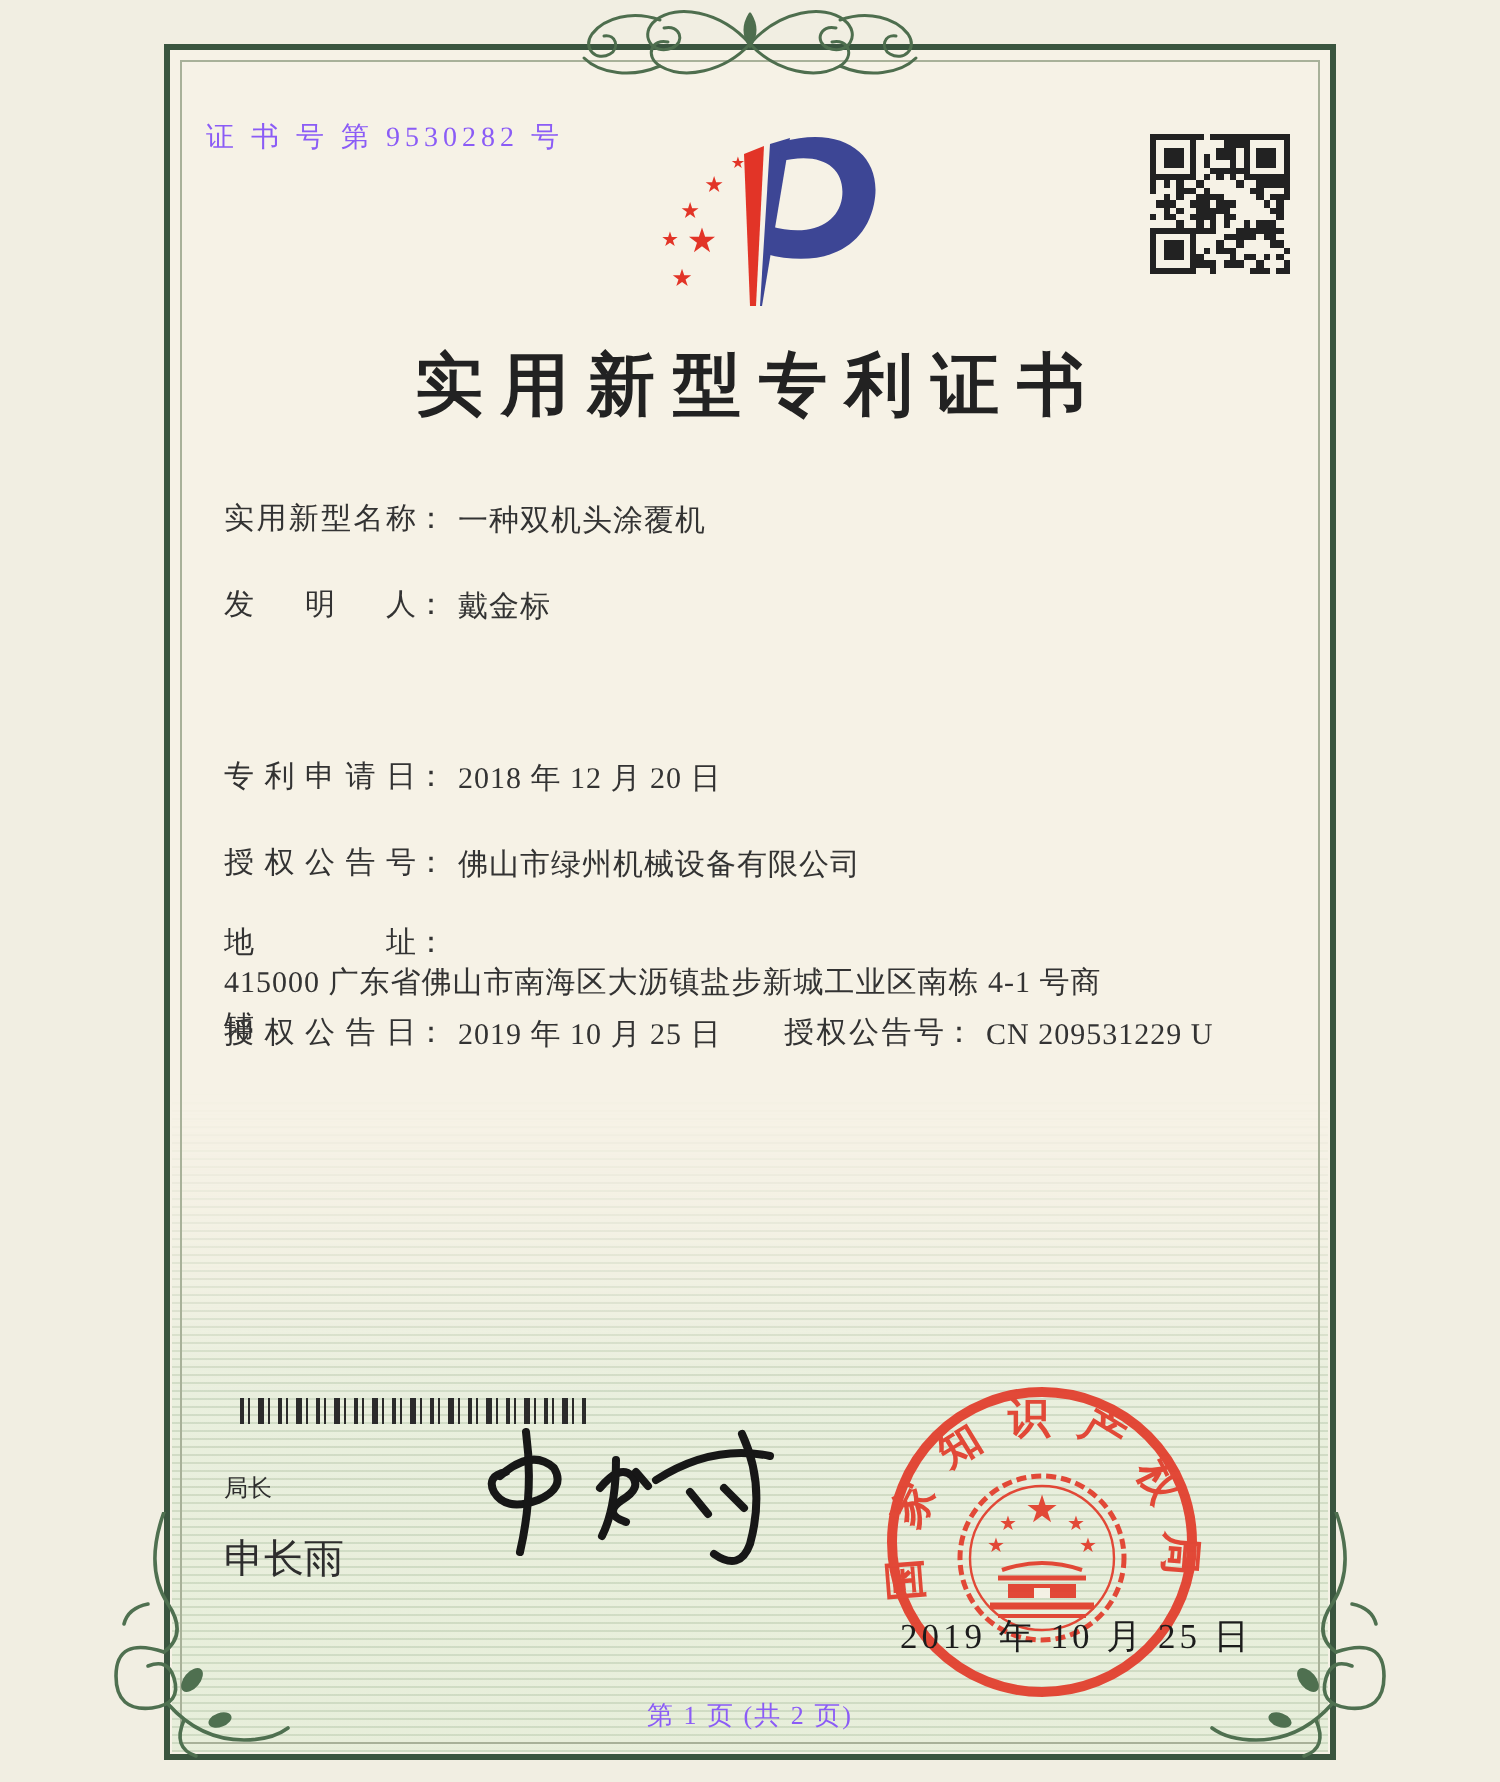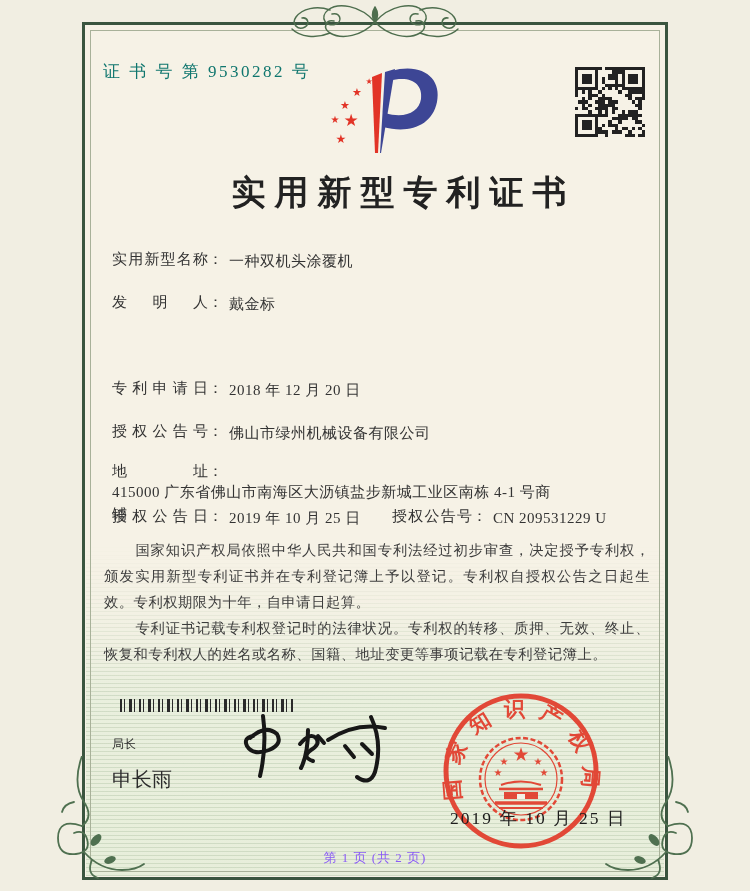--- a/index.html
+++ b/index.html
@@ -25,23 +25,23 @@
       linear-gradient(180deg, rgba(231,238,220,0) 0, rgba(231,238,220,0.85) 140px, #e7eeda 100%);
     -webkit-mask-image:linear-gradient(180deg, transparent 0, #000 150px);
     mask-image:linear-gradient(180deg, transparent 0, #000 150px);
   }
 
   .orn{position:absolute;color:#4e6e4e;}
   .orn svg{display:block;}
   .orn-corner-right{transform:scaleX(-1);}
 
   
-  .cert-no{position:absolute;left:103px;top:60px;font-size:17px;letter-spacing:2.5px;color:#0f766e;}
+  .cert-no{position:absolute;left:103px;top:60px;font-size:14px;letter-spacing:2.5px;color:#8b5cf6;}
   .title{position:absolute;left:82px;top:170px;width:586px;text-align:center;
-    font-size:34px;font-weight:600;letter-spacing:9px;text-indent:9px;color:#222;margin-left:24px;}
+    font-size:34px;font-weight:600;letter-spacing:9px;text-indent:9px;color:#222;}
 
   .field{position:absolute;left:112px;width:550px;font-size:15px;color:#333;}
   .flabel{display:inline-block;width:96px;text-align:justify;text-align-last:justify;vertical-align:top;}
   .fsep{display:inline-block;vertical-align:top;margin-right:6px;}
   .fvalue{display:inline-block;max-width:440px;vertical-align:top;letter-spacing:0.5px;line-height:22px;}
   .grant-right{position:absolute;left:280px;top:0;}
 
   .body-text{position:absolute;left:104px;top:537px;width:546px;
     font-size:14.3px;line-height:26px;text-align:justify;color:#3c3c3c;}
   .body-text p{margin:0;text-indent:2.2em;letter-spacing:0.5px;}
@@ -612,24 +612,20 @@
   <div class="field" style="top:462px;">
     <span class="flabel">地址</span><span class="fsep">：</span><span class="fvalue">415000 广东省佛山市南海区大沥镇盐步新城工业区南栋 4-1 号商铺</span>
   </div>
   <div class="field" style="top:507px;">
     <span class="flabel">授权公告日</span><span class="fsep">：</span><span class="fvalue">2019 年 10 月 25 日</span>
     <span class="grant-right">
       <span class="flabel" style="width:80px">授权公告号</span><span class="fsep">：</span><span class="fvalue">CN 209531229 U</span>
     </span>
   </div>
 
-  <div class="body-text">
-    <p>国家知识产权局依照中华人民共和国专利法经过初步审查，决定授予专利权，颁发实用新型专利证书并在专利登记簿上予以登记。专利权自授权公告之日起生效。专利权期限为十年，自申请日起算。</p>
-    <p>专利证书记载专利权登记时的法律状况。专利权的转移、质押、无效、终止、恢复和专利权人的姓名或名称、国籍、地址变更等事项记载在专利登记簿上。</p>
-  </div>
 
   <div class="barcode"></div>
 
   <div class="director-title">局长</div>
   <div class="director-name">申长雨</div>
 
   <div class="signature">
     <svg width="180" height="84" viewBox="0 0 180 84">
       <g fill="none" stroke="#171717" stroke-width="4" stroke-linecap="round" stroke-linejoin="round">
         <path d="M26,30 q16,-14 27,-4 q6,10 -8,16 q-16,6 -22,-4 q-4,-8 6,-10"></path>

